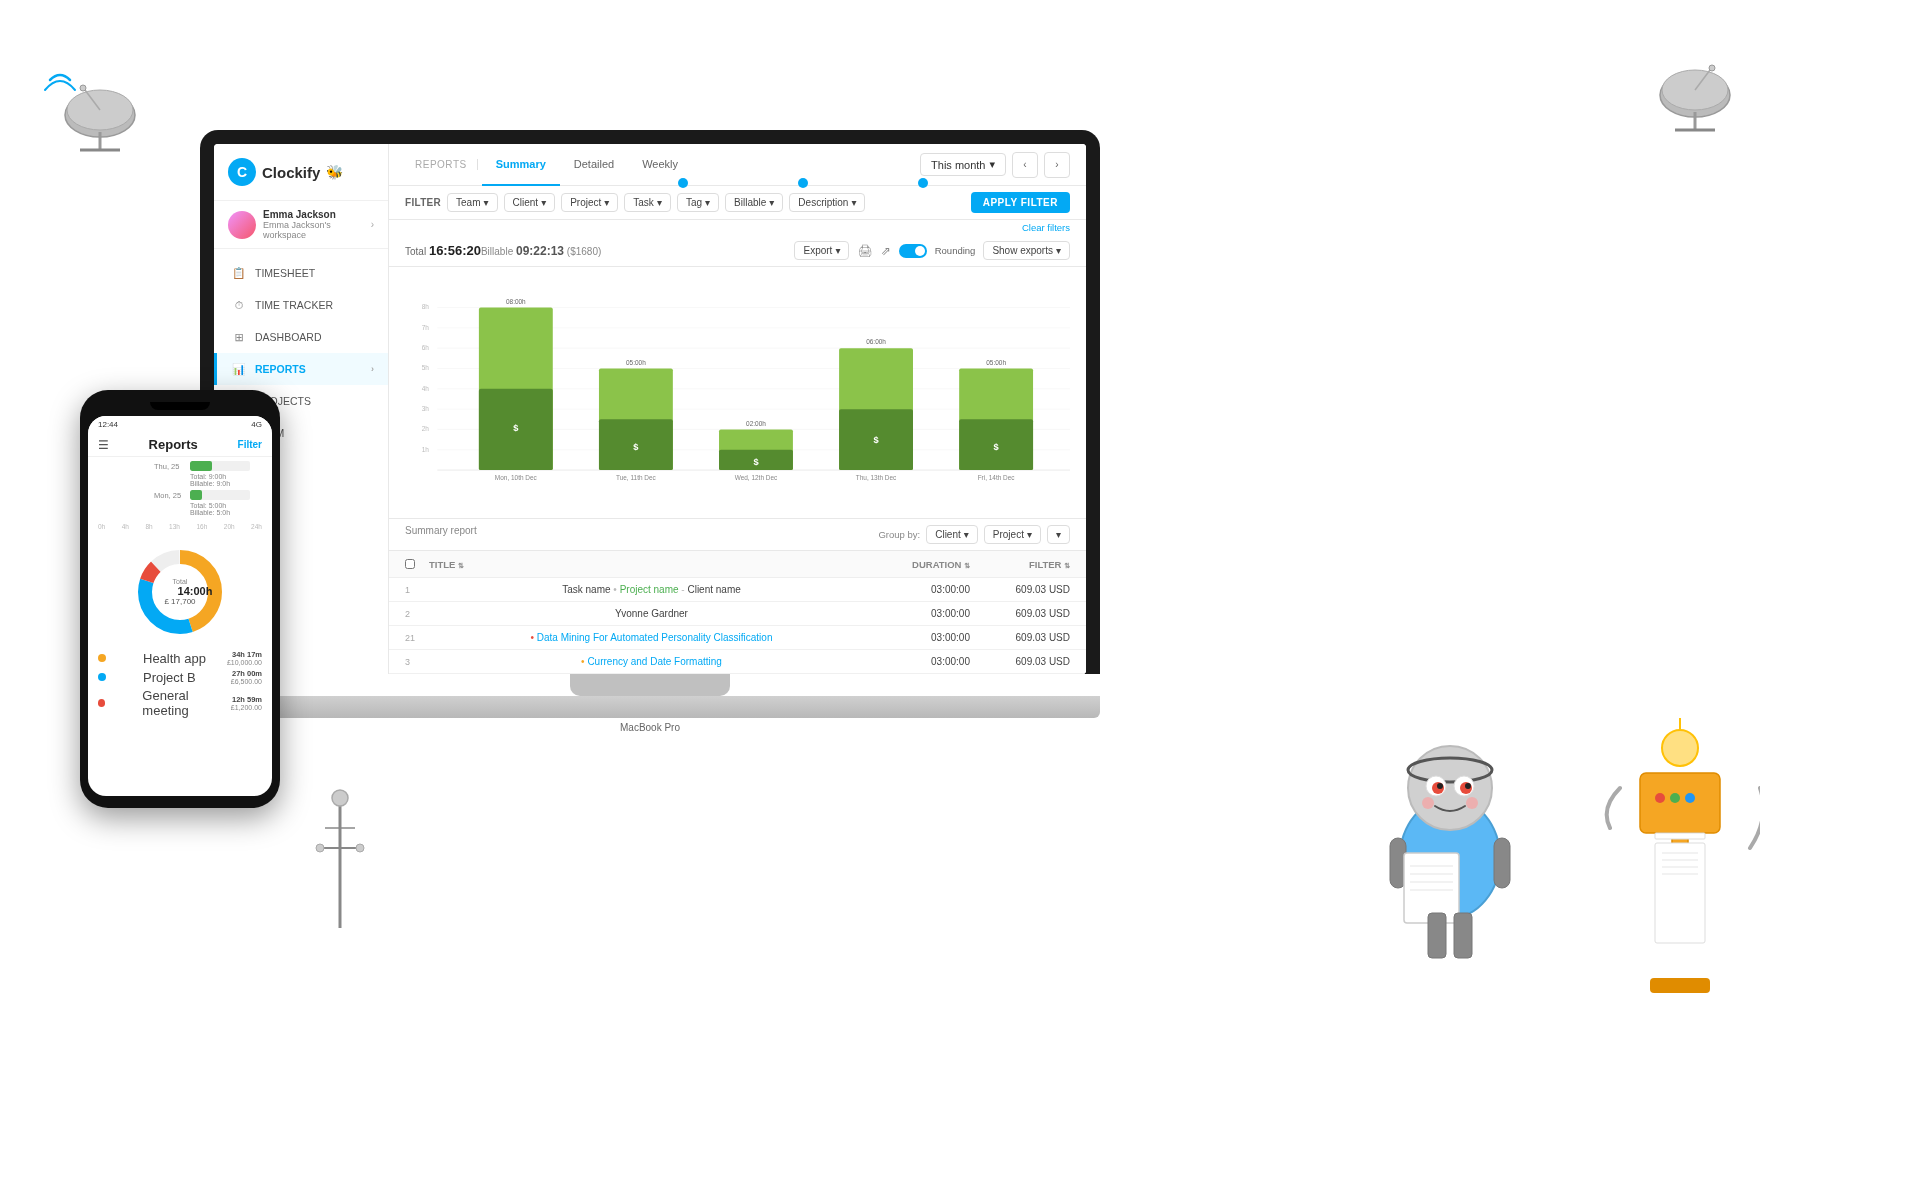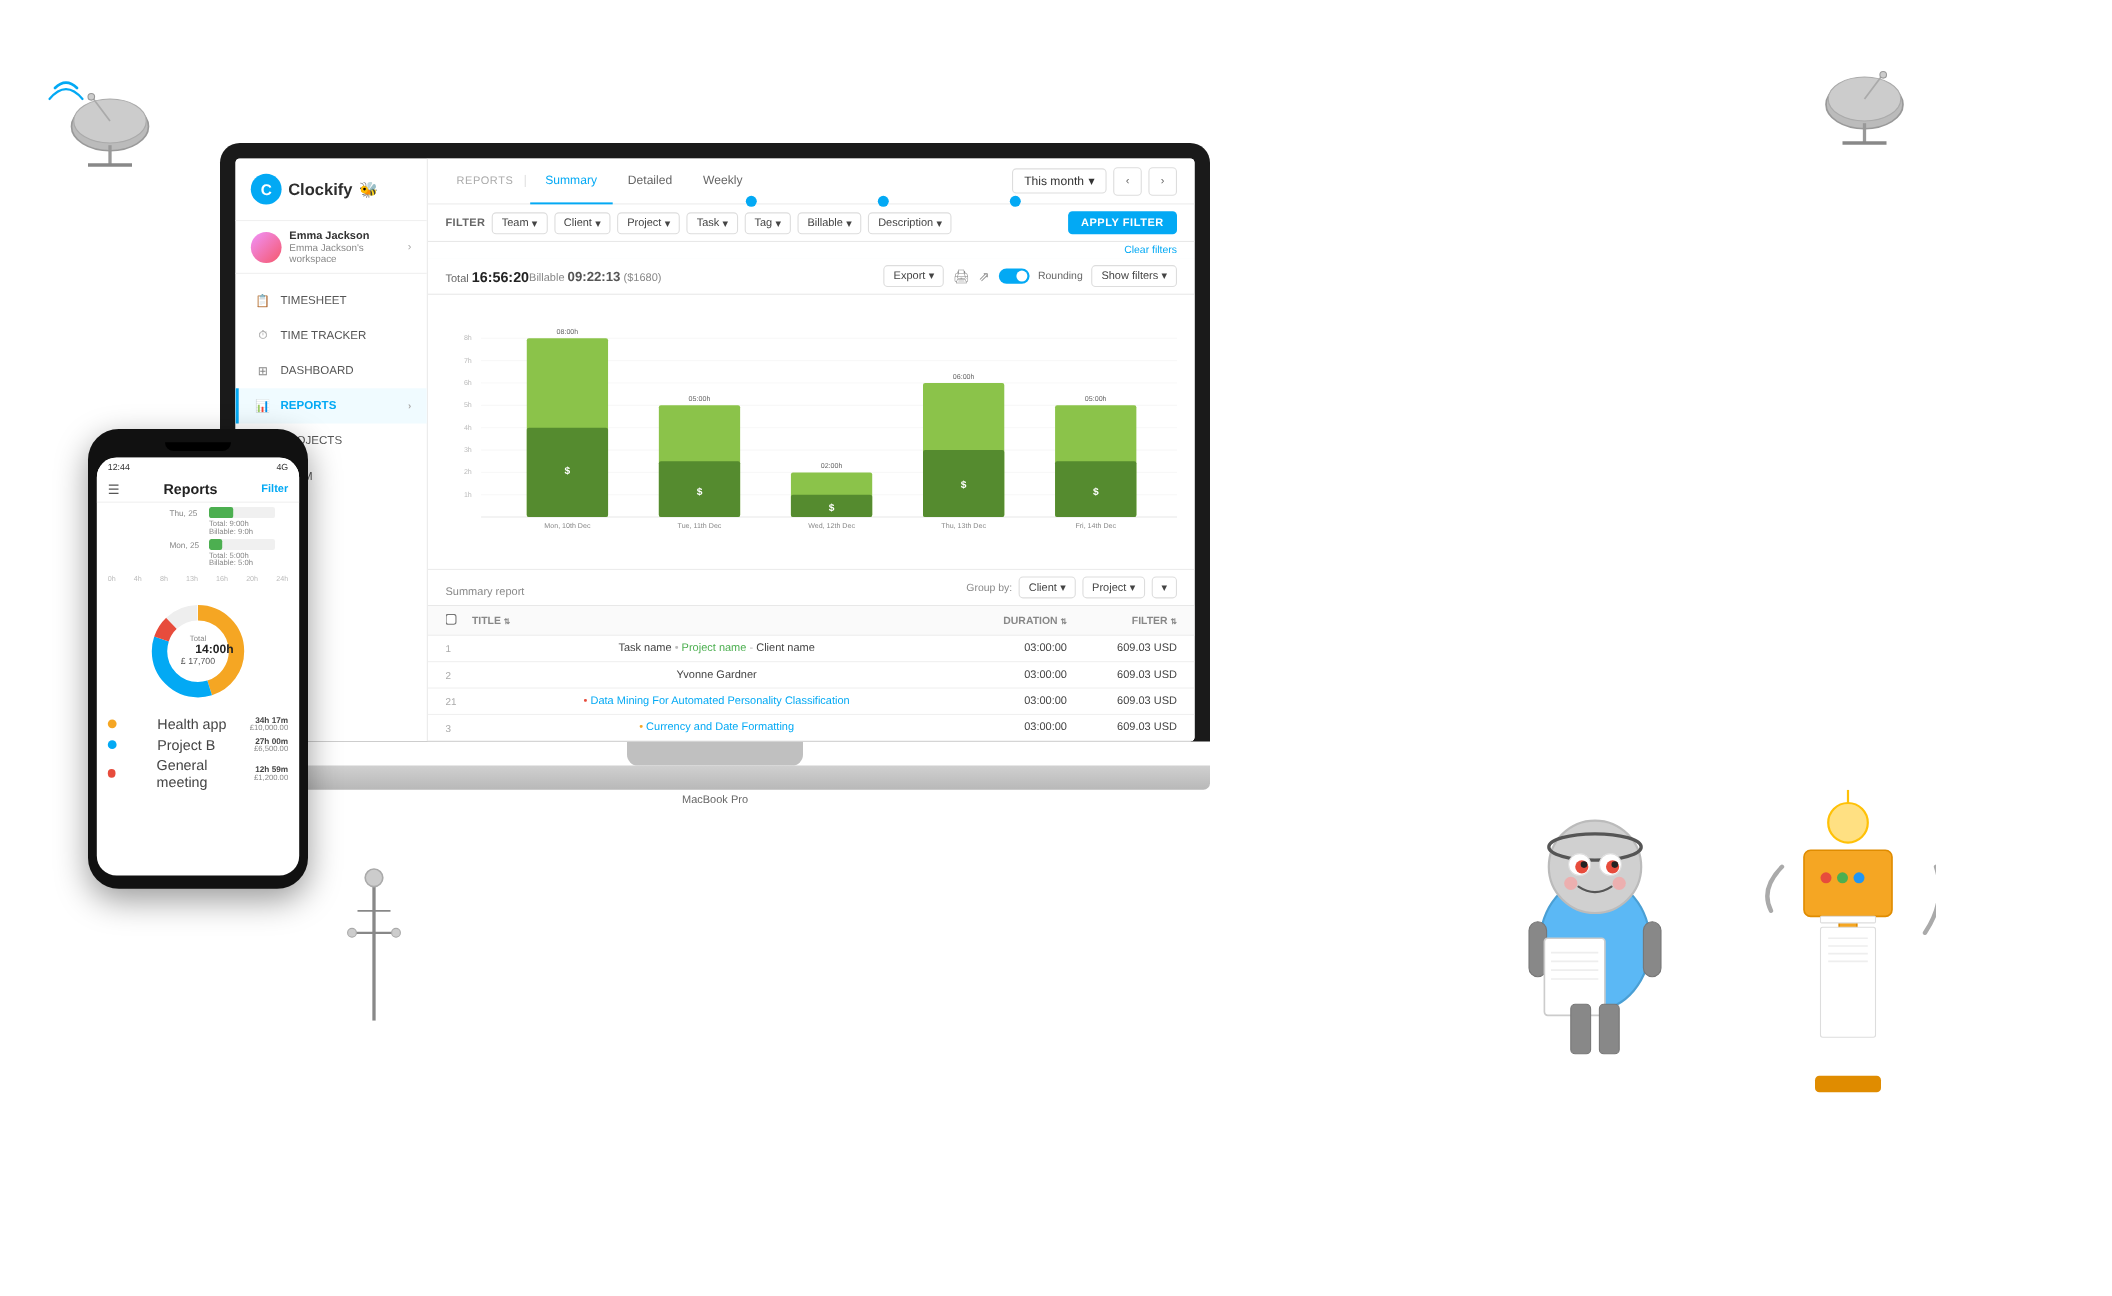--- a/index.html
+++ b/index.html
@@ -174,21 +174,21 @@
       border: none;
       background: none;
       font-size: 11px;
       color: #666;
       cursor: pointer;
       border-bottom: 2px solid transparent;
     }
     .tab-btn.active {
       color: #03a9f4;
       border-bottom-color: #03a9f4;
-      font-weight: 400;
+      font-weight: 700;
       text-align: center;
     }
     .reports-label {
       font-size: 10px;
       color: #aaa;
       text-transform: uppercase;
       letter-spacing: 0.5px;
       padding: 0 10px;
       border-right: 1px solid #e0e0e0;
       margin-right: 4px;
@@ -368,21 +368,21 @@
     }
 
     
     .summary-table-wrapper {
       background: #fff;
       border-top: 1px solid #e8e8e8;
       padding: 0;
     }
     .summary-table-header-row {
       display: flex;
-      align-items: flex-end;
+      align-items: flex-start;
       justify-content: space-between;
       padding: 6px 16px;
       border-bottom: 1px solid #e8e8e8;
     }
     .summary-label { font-size: 10px; color: #888; font-weight: 500; }
     .group-by-section {
       display: flex;
       align-items: center;
       gap: 6px;
       font-size: 9.5px;
@@ -750,21 +750,21 @@
                 <span>Export</span>
                 <span>▾</span>
               </div>
               <button class="icon-btn">🖨</button>
               <button class="icon-btn">⇗</button>
               <div class="toggle-switch on">
                 <div class="toggle-knob"></div>
               </div>
               <span class="rounding-label">Rounding</span>
               <div class="export-btn">
-                <span>Show filters</span>
+                <span>Show exports</span>
                 <span>▾</span>
               </div>
             </div>
 
           </div>
 
           <div style="flex:1;overflow:hidden;display:flex;flex-direction:column;background:#fff;">
 
             <div class="chart-area">
               <svg class="chart-svg" viewBox="0 0 720 220">

